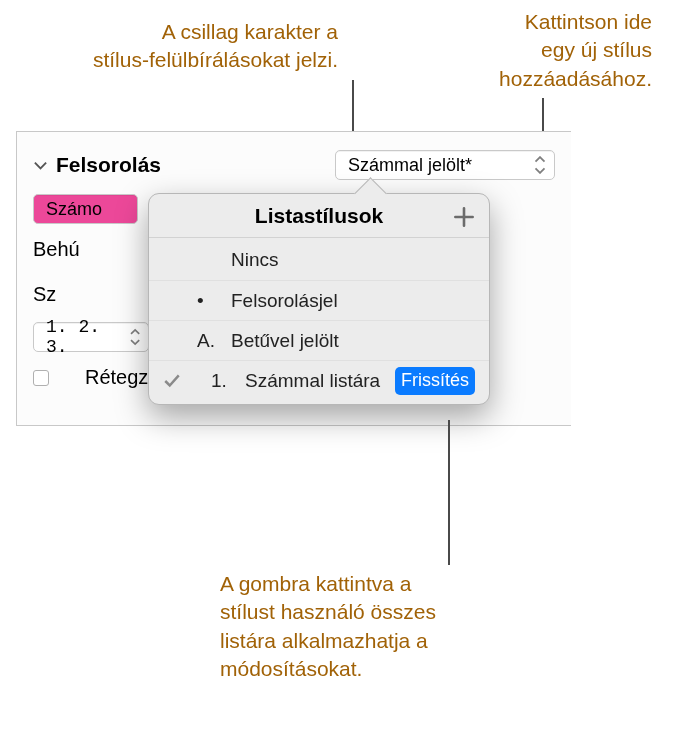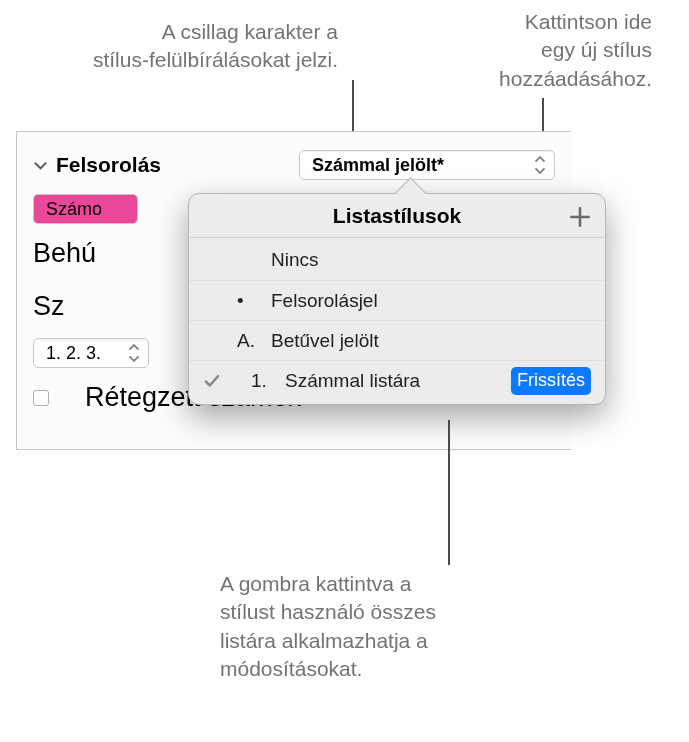--- a/index.html
+++ b/index.html
@@ -9,21 +9,21 @@
       height: 742px;
       position: relative;
       background: #fff;
       overflow: hidden;
     }
 
     
     .callout {
       position: absolute;
       font-size: 21px;
-      color: #737373;
+      color: #a16207;
       line-height: 1.35;
       text-align: right;
     }
     .callout-line {
       position: absolute;
       background: #4a4a4a;
     }
 
     
     .panel-wrap {
@@ -63,42 +63,41 @@
       font-size: 18px;
       padding: 0 8px 0 12px;
       box-shadow: 0 1px 0 rgba(0,0,0,0.05) inset;
     }
     .popup-btn .arrows {
       width: 12px; height: 18px;
       margin-left: 10px;
       opacity: 0.75;
     }
     .label-txt {
-      font-size: 27px;
+      font-size: 20px;
     }
     .chk {
       width:16px; height:16px;
       border:1px solid #b0b0b0;
       border-radius:3px;
       margin-right:10px;
       background:#fff;
       display:inline-block;
     }
 
     
     .popover {
       position: absolute;
       left: 148px;
       top: 193px;
-      width: 418px;
+      width: 342px;
       background: #ececec;
       border: 1px solid #b7b7b7;
       border-radius: 11px;
       box-shadow: 0 12px 32px rgba(0,0,0,0.35);
-      margin-left: 40px;
     }
     .popover::before {
       content: "";
       position: absolute;
       left: 210px;
       top: -12px;
       width: 22px; height: 22px;
       background: #ececec;
       border-left: 1px solid #b7b7b7;
       border-top: 1px solid #b7b7b7;
@@ -178,21 +177,21 @@
 
 <div class="panel-wrap">
 
   <div class="row" style="justify-content:space-between;">
     <div class="section-header">
       <svg class="chev" viewBox="0 0 16 16">
           <path d="M2 5 L8 11 L14 5" fill="none" stroke="#555" stroke-width="2"></path>
         </svg>
       <span>Felsorolás</span>
     </div>
-    <div class="popup-btn" style="width:256px;font-weight:bold;">
+    <div class="popup-btn" style="width:220px;">
       <span>Számmal jelölt*</span>
       <svg class="arrows" viewBox="0 0 10 16">
         <path d="M1 5 L5 1 L9 5 M1 11 L5 15 L9 11" fill="none" stroke="#555" stroke-width="1.6"></path>
       </svg>
     </div>
   </div>
 
   <div class="row">
     <div class="popup-btn" style="width:105px; background:#ec4899;">
       <span>Számo</span>
@@ -201,21 +200,21 @@
 
   <div class="row">
     <span class="label-txt">Behú</span>
   </div>
 
   <div class="row" style="margin-top:22px;">
     <span class="label-txt">Sz</span>
   </div>
 
   <div class="row" style="margin-top:16px;">
-    <div class="popup-btn" style="width:116px;">
+    <div class="popup-btn" style="width:116px;font-family:Liberation Mono, monospace;">
       <span>1. 2. 3.</span>
       <svg class="arrows" viewBox="0 0 10 16">
         <path d="M1 5 L5 1 L9 5 M1 11 L5 15 L9 11" fill="none" stroke="#555" stroke-width="1.6"></path>
       </svg>
     </div>
   </div>
 
   <div class="row" style="margin-top:8px;">
     <span class="chk"></span>
     <span class="label-txt">Rétegzett számok</span>

